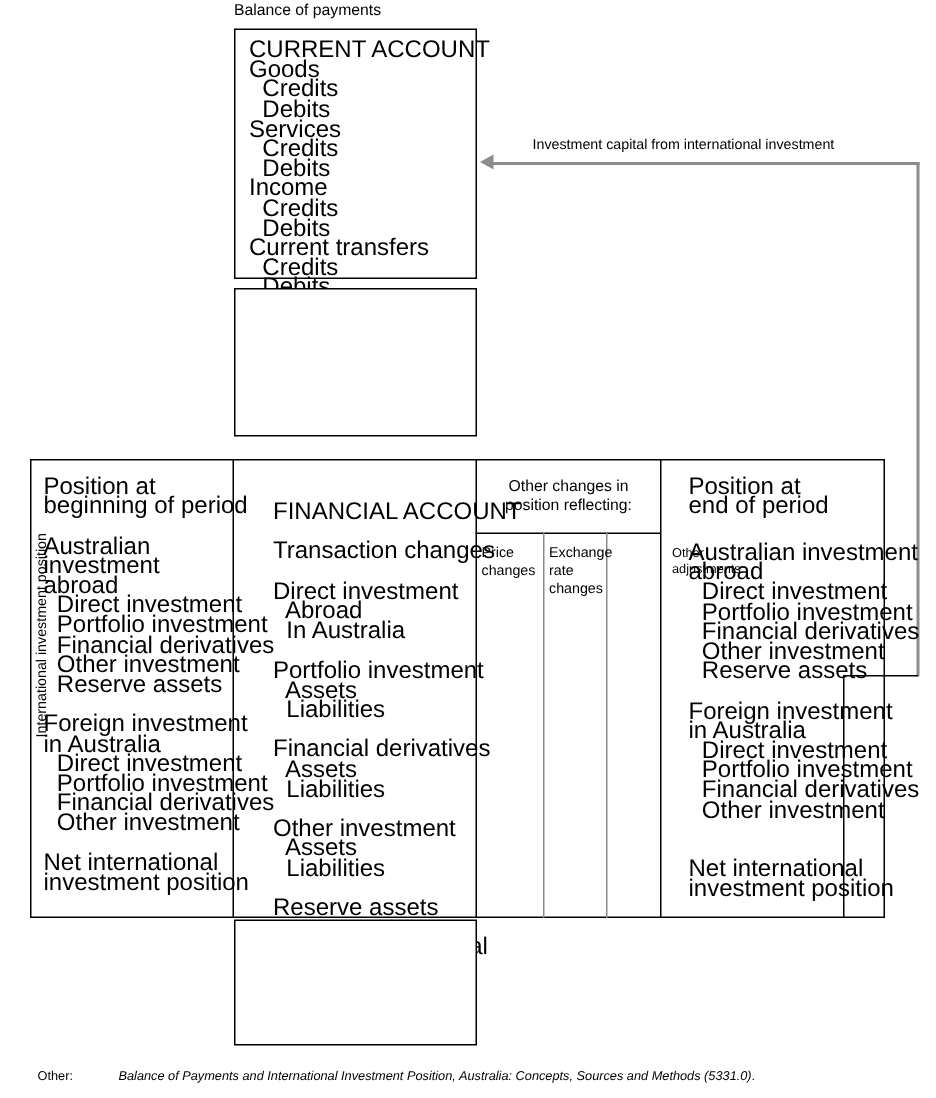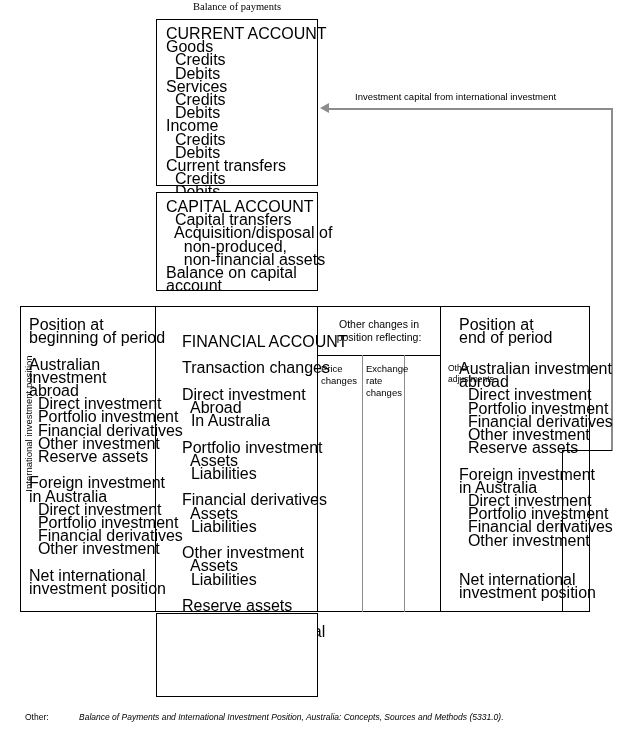--- a/index.html
+++ b/index.html
@@ -19,24 +19,22 @@
     position: absolute;
     left: 0; top: 0;
     width: 624px;
     height: 732px;
   }
   .abs { position: absolute; }
 
   
   #bop-title {
     left: 156px; top: 0px; width: 162px;
-    text-align: center;
     font-size: 10.5px;
     line-height: 14px;
-    font-family: Liberation Serif, serif;
   }
 
   
   .box {
     border: 1px solid #000000;
     box-sizing: border-box;
     background: #ffffff;
   }
   .boxtext {
     font-size: 16px;
@@ -162,27 +160,20 @@
   Credits
   Debits
 Income
   Credits
   Debits
 Current transfers
   Credits
   Debits</div>
 
   <div class="abs box" id="capital-account-box"></div>
-  <div class="abs boxtext" id="capital-account-text">CAPITAL ACCOUNT
-  Capital transfers
-  Acquisition/disposal of
-    non-produced,
-    non-financial assets
-Balance on capital
-account</div>
 
   <div class="abs arrowline-h" id="arrow-h-top"></div>
   <div class="abs arrowline-v" id="arrow-v-right"></div>
   <div class="abs" id="arrow-head"></div>
   <div class="abs" id="arrow-label">Investment capital from international investment</div>
 
   <div class="abs box" id="iip-row-box"></div>
   <div class="vdiv" id="div-1"></div>
   <div class="vdiv" id="div-2"></div>
   <div class="vdiv" id="div-3"></div>

